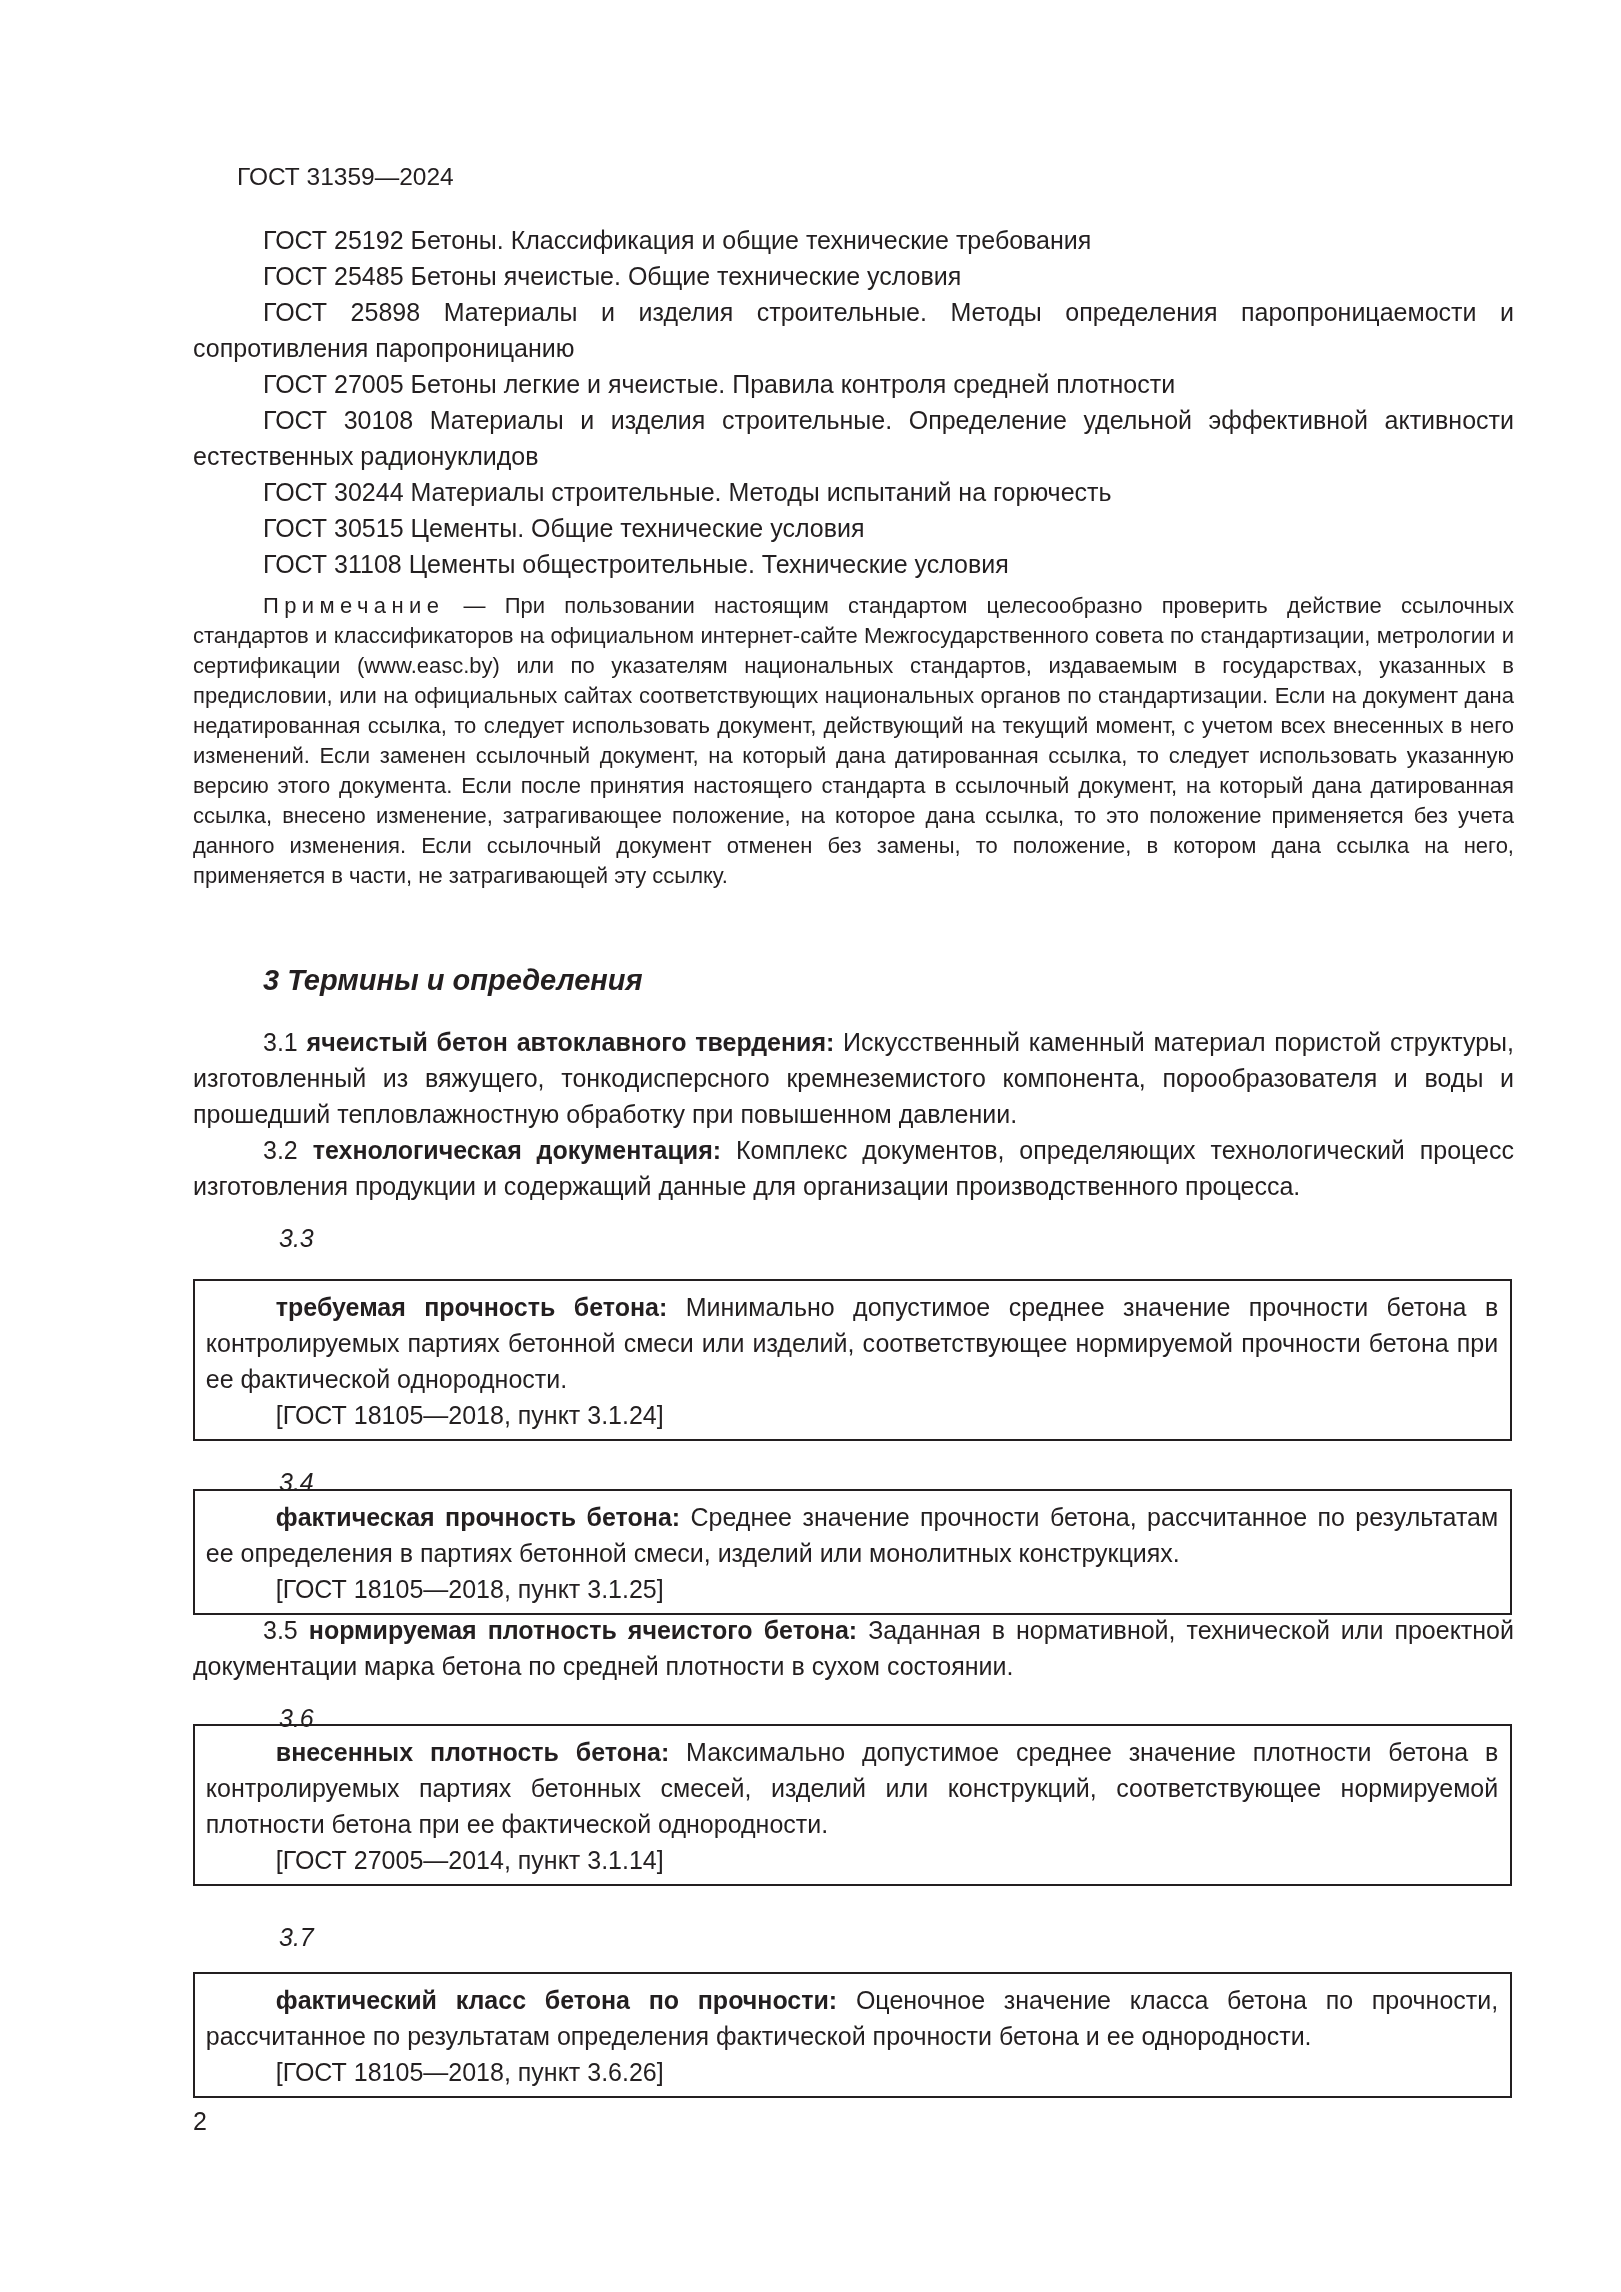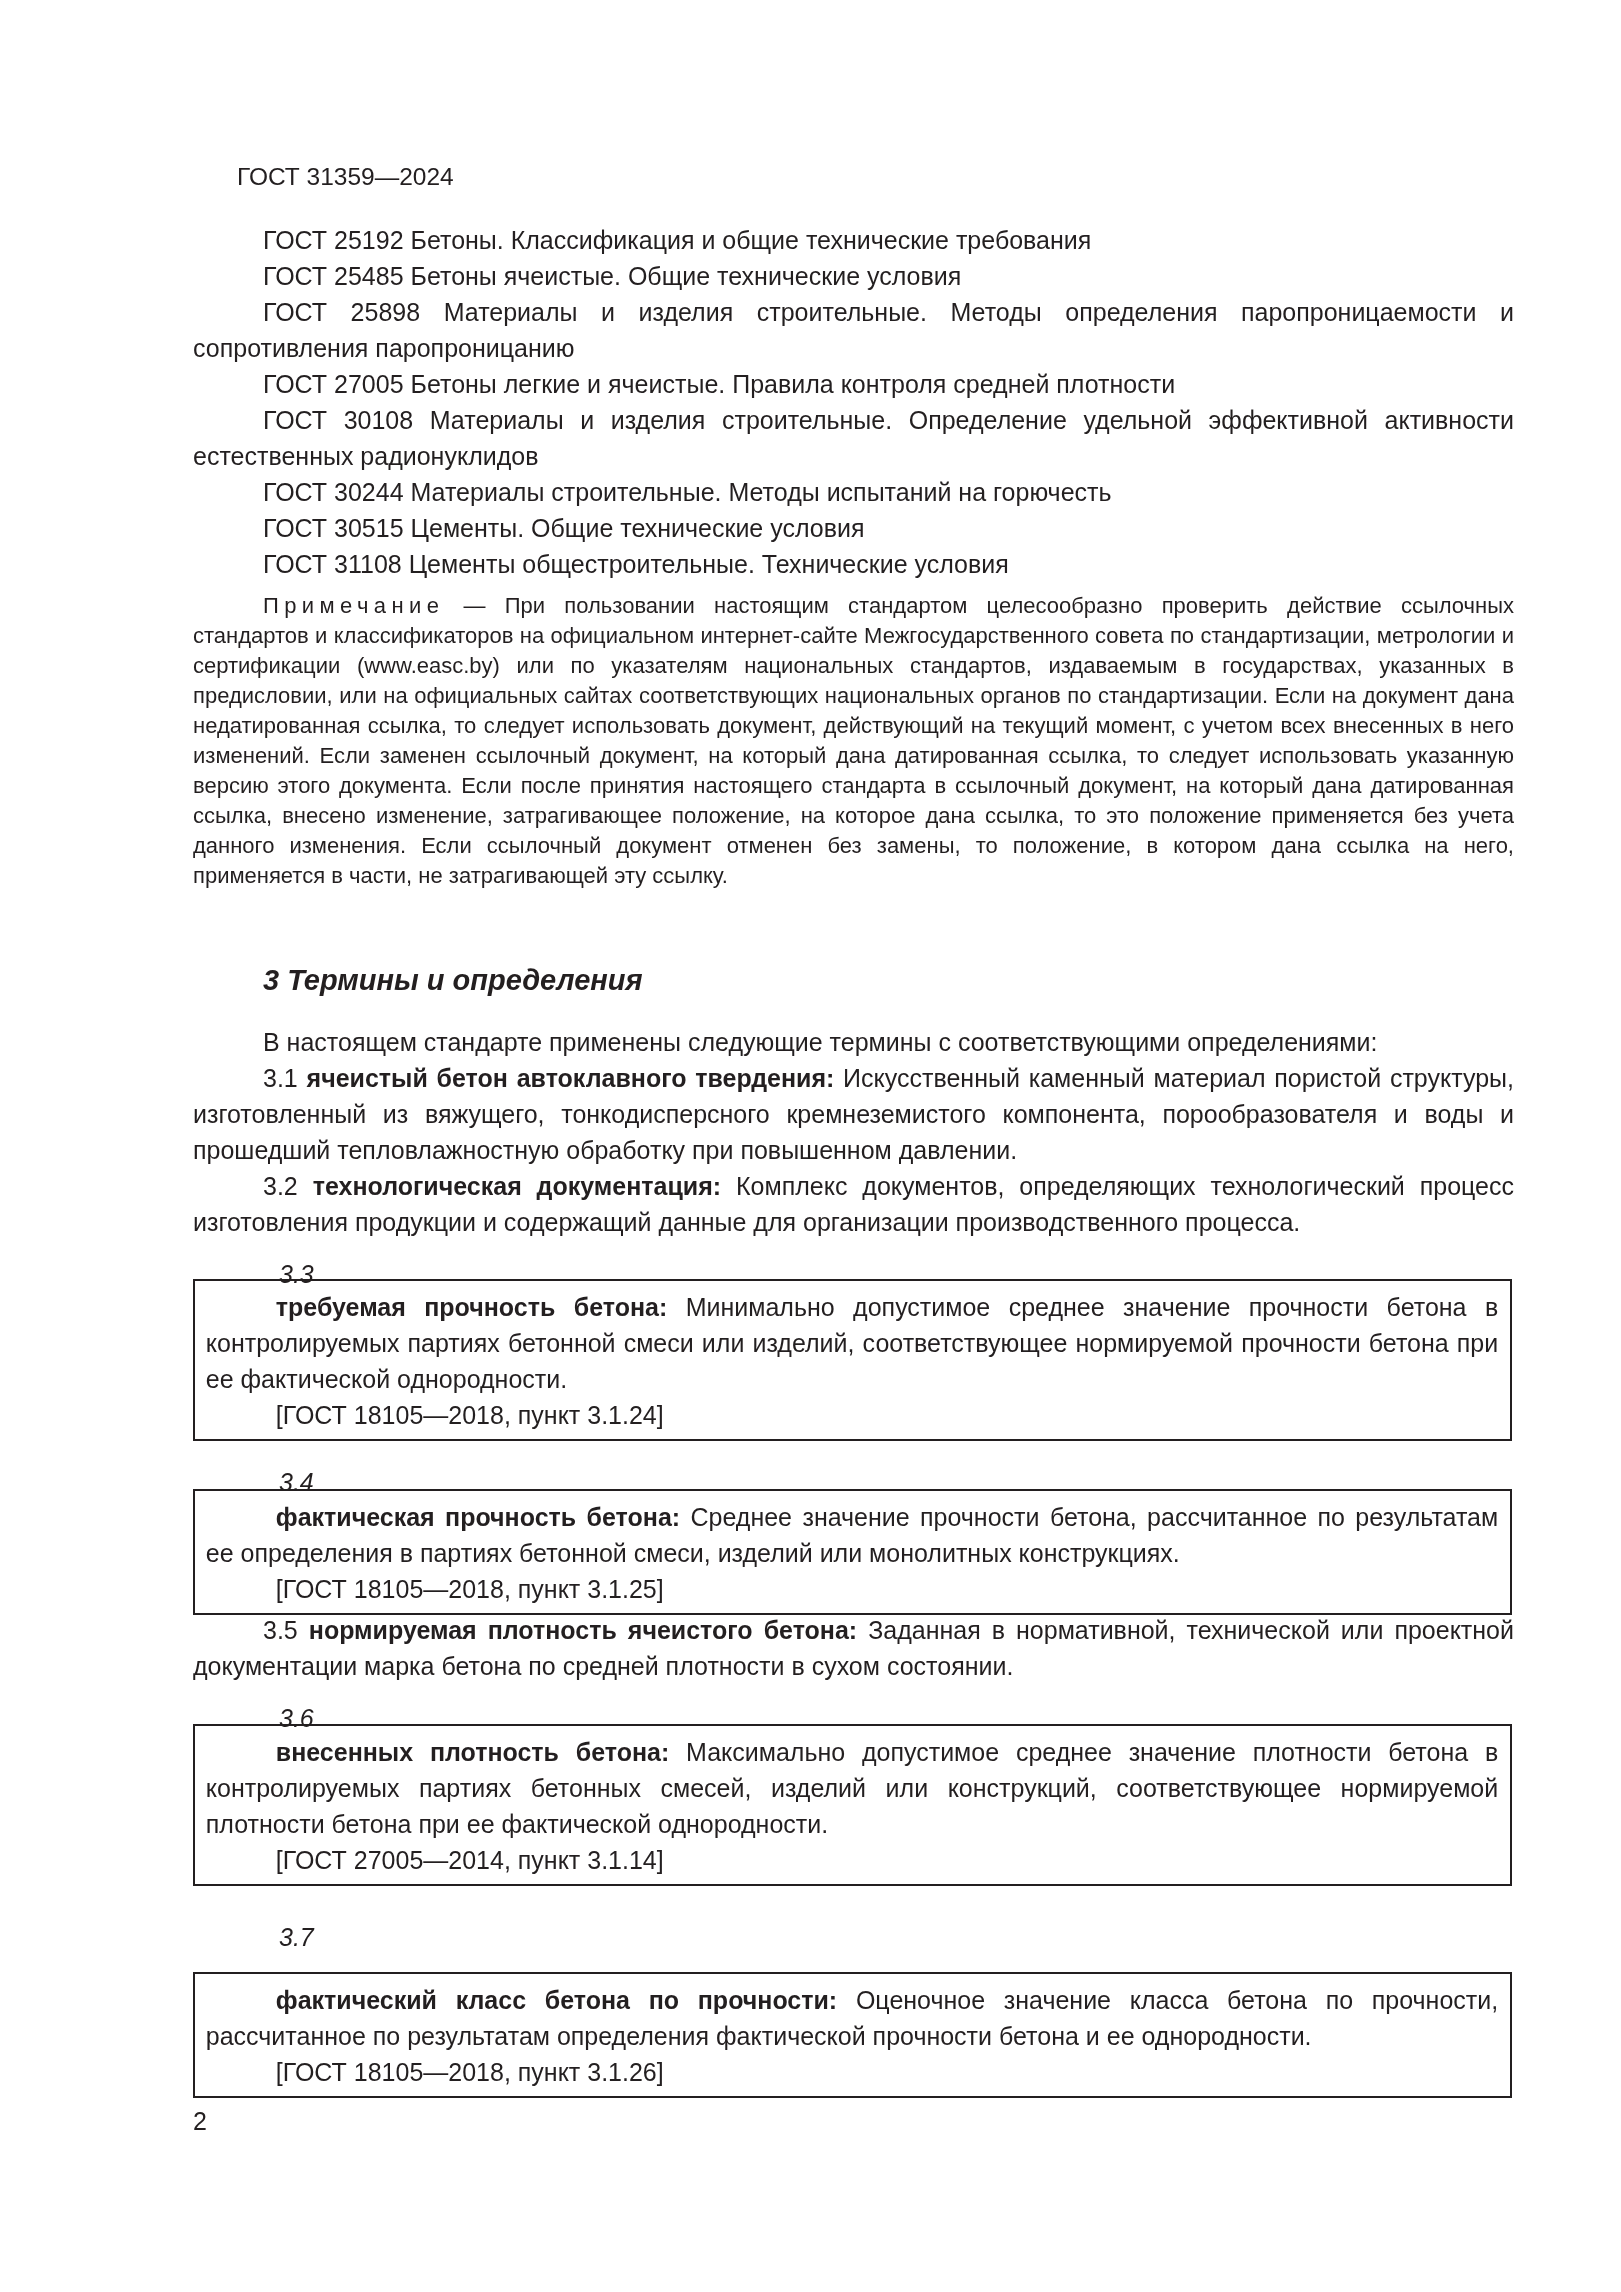--- a/index.html
+++ b/index.html
@@ -120,21 +120,20 @@
   <p class="p">ГОСТ 31108 Цементы общестроительные. Технические условия</p>
 </div>
 
 <div class="note">
   <p class="p"><span class="note-label">Примечание</span><span> — При пользовании настоящим стандартом целесообразно проверить действие ссылочных стандартов и классификаторов на официальном интернет-сайте Межгосударственного совета по стандартизации, метрологии и сертификации (www.easc.by) или по указателям национальных стандартов, издаваемым в государствах, указанных в предисловии, или на официальных сайтах соответствующих национальных органов по стандартизации. Если на документ дана недатированная ссылка, то следует использовать документ, действующий на текущий момент, с учетом всех внесенных в него изменений. Если заменен ссылочный документ, на который дана датированная ссылка, то следует использовать указанную версию этого документа. Если после принятия настоящего стандарта в ссылочный документ, на который дана датированная ссылка, внесено изменение, затрагивающее положение, на которое дана ссылка, то это положение применяется без учета данного изменения. Если ссылочный документ отменен без замены, то положение, в котором дана ссылка на него, применяется в части, не затрагивающей эту ссылку.</span></p>
 </div>
 
 <div class="section-title">3 Термины и определения</div>
 
 <div class="terms-intro body-text">
-  <p class="p">В настоящем стандарте применены следующие термины с соответствующими определениями:</p>
   <p class="p"><span>3.1</span> <b class="term">ячеистый бетон автоклавного твердения:</b><span> Искусственный каменный материал пористой структуры, изготовленный из вяжущего, тонкодисперсного кремнеземистого компонента, порообразователя и воды и прошедший тепловлажностную обработку при повышенном давлении.</span></p>
   <p class="p"><span>3.2</span> <b class="term">технологическая документация:</b><span> Комплекс документов, определяющих технологический процесс изготовления продукции и содержащий данные для организации производственного процесса.</span></p>
   <p class="num-line">3.3</p>
 </div>
 
 <div class="boxed body-text" style="top:1279px;">
   <div class="inner">
     <p class="p"><b class="term">требуемая прочность бетона:</b><span> Минимально допустимое среднее значение прочности бетона в контролируемых партиях бетонной смеси или изделий, соответствующее нормируемой прочности бетона при ее фактической однородности.</span></p>
     <p class="src">[ГОСТ 18105—2018, пункт 3.1.24]</p>
   </div>
@@ -163,18 +162,18 @@
   </div>
 </div>
 
 <div class="standalone body-text" style="top:1903px;">
   <p class="num-line">3.7</p>
 </div>
 
 <div class="boxed body-text" style="top:1932px;margin-top:40px;">
   <div class="inner">
     <p class="p"><b class="term">фактический класс бетона по прочности:</b><span> Оценочное значение класса бетона по прочности, рассчитанное по результатам определения фактической прочности бетона и ее однородности.</span></p>
-    <p class="src">[ГОСТ 18105—2018, пункт 3.1.26]</p>
+    <p class="src">[ГОСТ 18105—2018, пункт 3.6.26]</p>
   </div>
 </div>
 
 <div class="page-number">2</div>
 
 
 </body></html>

